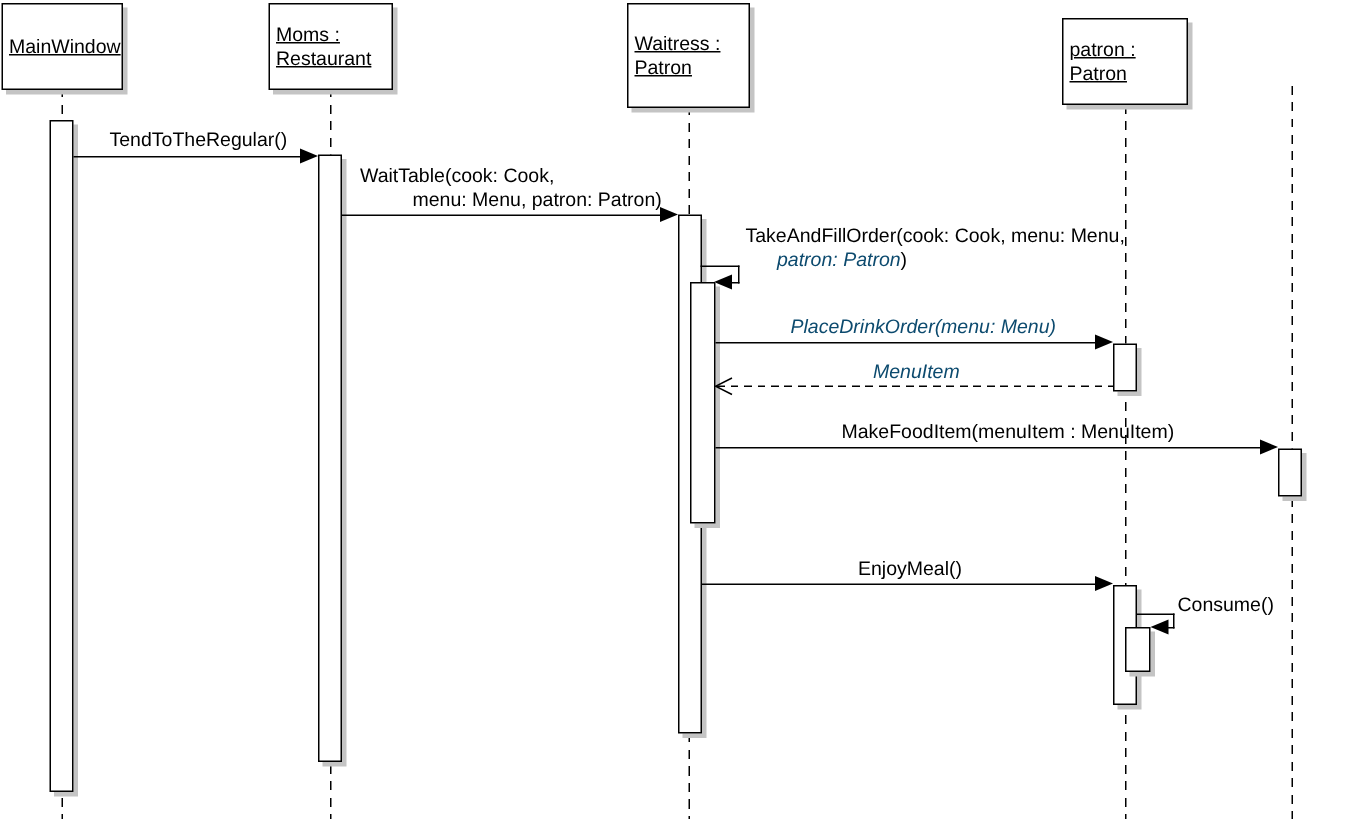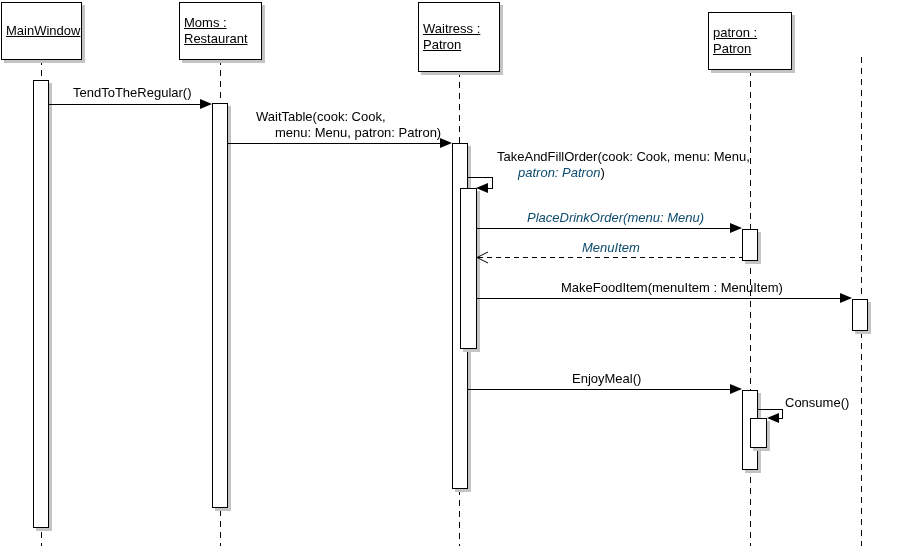--- a/index.html
+++ b/index.html
@@ -75,21 +75,21 @@
   <div class="act" style="left:852px;top:299px;width:16px;height:32px"></div>
   <div class="act" style="left:742px;top:390px;width:16px;height:80px"></div>
 
   <div>
     <span class="mlabel" style="left:73px;top:86px">TendToTheRegular()</span>
     <div class="mline" style="left:49px;top:104px;width:152px"></div>
     <div class="arr-r" style="left:200px;top:99px"></div>
   </div>
 
   <div>
-    <span class="mlabel" style="left:256px;top:110px">WaitTable(cook: Cook,</span>
+    <span class="mlabel" style="left:240px;top:110px">WaitTable(cook: Cook,</span>
     <span class="mlabel" style="left:275px;top:126px">menu: Menu, patron: Patron)</span>
     <div class="mline" style="left:228px;top:143px;width:213px"></div>
     <div class="arr-r" style="left:440px;top:138px"></div>
   </div>
 
   <div>
     <span class="mlabel" style="left:497px;top:150px">TakeAndFillOrder(cook: Cook, menu: Menu,</span>
     <span class="mlabel" style="left:518px;top:166px"><span class="em">patron: Patron</span><span>)</span></span>
     <div class="mline" style="left:467px;top:177px;width:26px"></div>
     <div class="vline" style="left:492px;top:177px;height:12px"></div>

